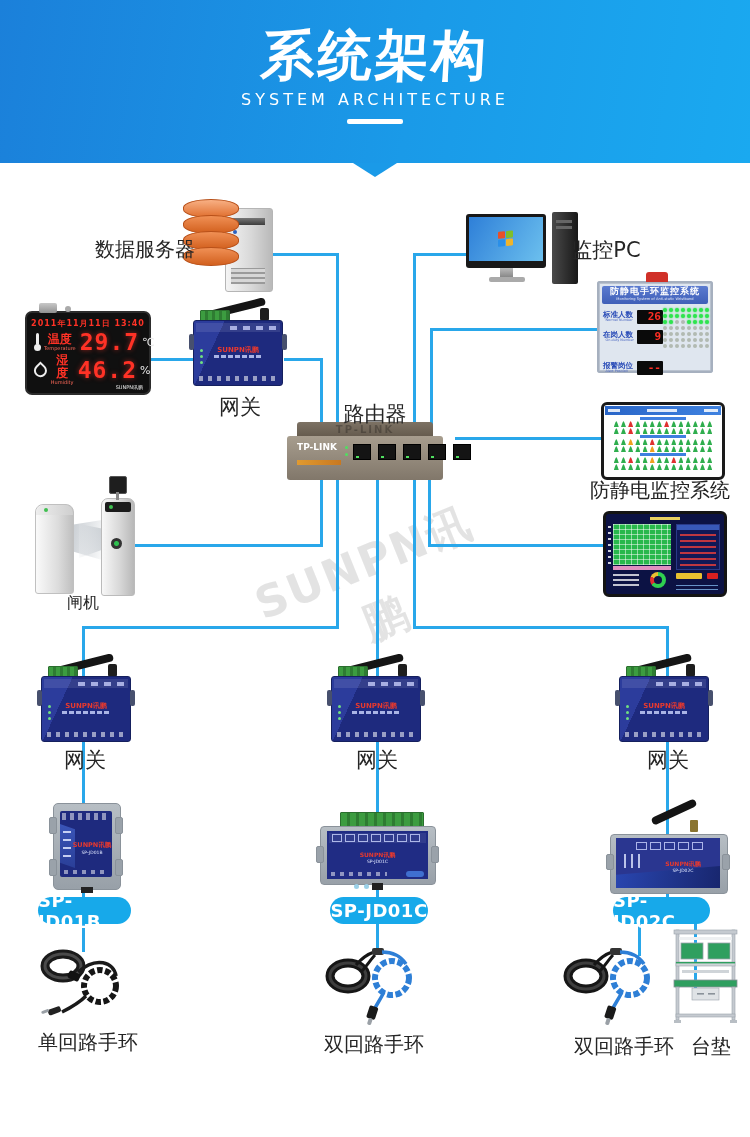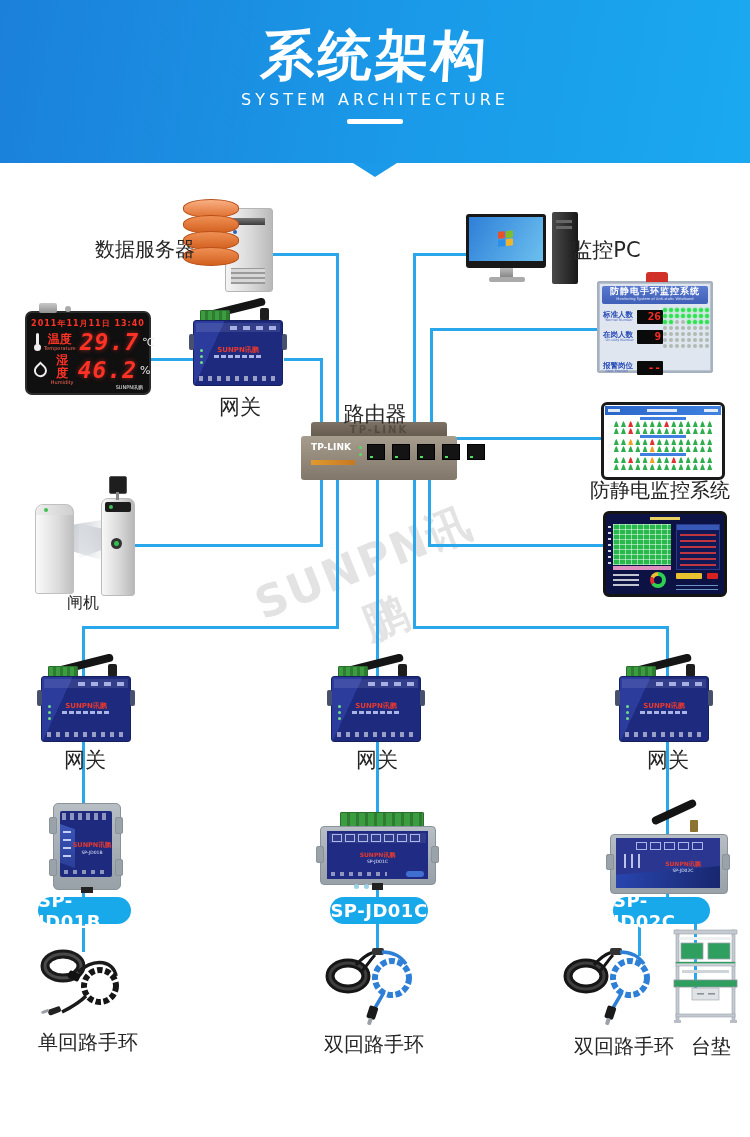--- a/index.html
+++ b/index.html
@@ -60,21 +60,21 @@
   .tb-date{position:absolute;top:5px;left:0;right:0;text-align:center;font-size:8px;color:#ff3226;
            font-weight:bold;letter-spacing:1px}
   .tb-row{position:absolute;left:7px;display:flex;align-items:center;height:26px}
   .tb-row.t{top:16px}.tb-row.h{top:44px}
   .ico-thermo{width:7px;height:18px;position:relative;margin-right:3px}
   .ico-thermo::before{content:'';position:absolute;left:2px;top:0;width:3px;height:12px;background:#eee;border-radius:2px}
   .ico-thermo::after{content:'';position:absolute;left:0;bottom:0;width:7px;height:7px;background:#eee;border-radius:50%}
   .ico-drop{width:9px;height:9px;border:2px solid #eee;border-radius:0 50% 50% 50%;transform:rotate(45deg);margin-right:4px}
   .tb-name{font-size:12px;color:#ff3226;font-weight:bold;line-height:1.1;text-align:center}
   .tb-name em{display:block;font-style:normal;font-size:5px;color:#ff6a5a;font-weight:normal}
-  .tb-val{font-family:"DejaVu Sans Mono","Liberation Mono",monospace;font-style:italic;font-weight:bold;
+  .tb-val{font-family:"DejaVu Sans Mono","Liberation Mono",monospace;font-weight:bold;
           font-size:23px;color:#ff3226;margin-left:4px;letter-spacing:1px;text-shadow:0 0 5px rgba(255,50,38,.55)}
   .tb-unit{font-size:11px;color:#e8e8e8;margin-left:3px}
   .tb-brand{position:absolute;right:6px;bottom:3px;font-size:5px;color:#f0f0f0}
   
   .gw{width:92px;height:92px}
   .gw-ant{position:absolute;left:16px;top:8px;width:58px;height:8px;background:#151515;border-radius:4px;transform:rotate(-14deg)}
   .gw-antb{position:absolute;left:68px;top:12px;width:9px;height:13px;background:#1e1e1e;border-radius:2px}
   .gw-term{position:absolute;left:8px;top:14px;width:28px;height:10px;border:1px solid #2a6e2e;border-radius:1px;
            background:repeating-linear-gradient(90deg,#3c9c40 0 4px,#2e7c32 4px 7px)}
   .gw-body{position:absolute;left:1px;top:24px;width:88px;height:64px;border:1px solid #15205e;border-radius:3px;
@@ -85,21 +85,21 @@
   .gw-brand{position:absolute;left:0;right:0;top:24px;text-align:center;font-size:7px;font-weight:bold;color:#e8392e}
   .gw-model{position:absolute;left:20px;right:20px;top:34px;height:3px;
             background:repeating-linear-gradient(90deg,#cdd6ff 0 5px,transparent 5px 7px);opacity:.8}
   .gw-leds{position:absolute;left:6px;top:28px;display:flex;flex-direction:column;gap:3px}
   .gw-leds i{width:3px;height:3px;border-radius:50%;background:#6fe080}
   .gw-bs{position:absolute;left:5px;bottom:4px;right:5px;height:5px;
          background:repeating-linear-gradient(90deg,rgba(255,255,255,.55) 0 4px,transparent 4px 9px)}
   .gw-earl,.gw-earr{position:absolute;top:38px;width:5px;height:16px;background:#47506e;border-radius:2px}
   .gw-earl{left:-3px}.gw-earr{right:-3px}
   
-  .router{left:301px;top:422px;width:156px;height:58px}
+  .router{left:287px;top:422px;width:156px;height:58px}
   .r-top{position:absolute;left:10px;top:0;width:136px;height:15px;border-radius:3px 3px 0 0;
          background:linear-gradient(#7d7264,#645a4d);text-align:center;font-size:10px;font-weight:bold;
          letter-spacing:2px;color:rgba(0,0,0,.25);line-height:15px}
   .r-front{position:absolute;left:0;top:14px;width:156px;height:44px;border-radius:3px;
            background:linear-gradient(#a79d8e,#81776a)}
   .r-logo{position:absolute;left:10px;top:6px;font-size:9px;font-weight:bold;color:#fff}
   .r-strip{position:absolute;left:10px;top:24px;width:44px;height:5px;background:linear-gradient(90deg,#e09a30,#c87820)}
   .r-leds{position:absolute;left:58px;top:10px;display:flex;flex-direction:column;gap:4px}
   .r-leds i{width:3px;height:3px;border-radius:50%;background:#4fe060}
   .r-ports{position:absolute;left:66px;top:8px;display:flex;gap:7px}

